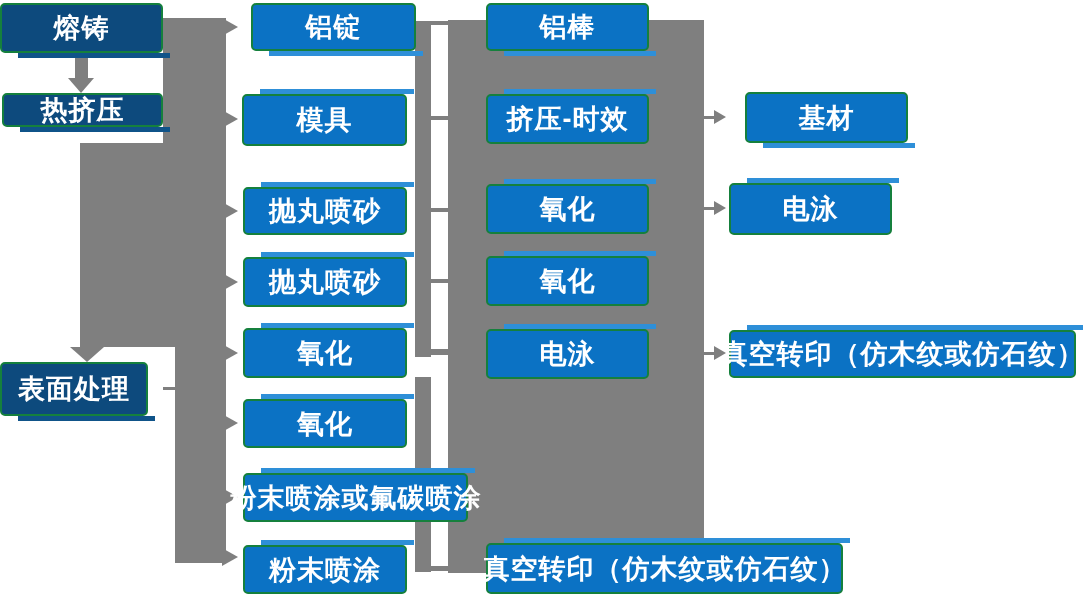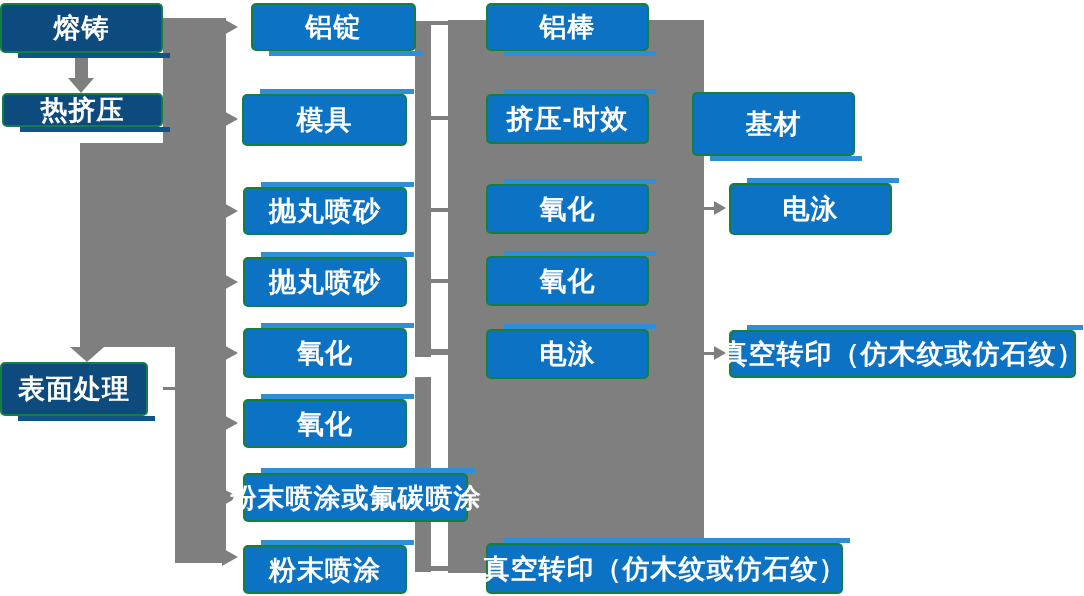--- a/index.html
+++ b/index.html
@@ -148,21 +148,21 @@
   <div class="node bright edge-t" style="left:486px;top:184px;width:163px;height:50px;">
       <span>氧化</span>
     </div>
   <div class="node bright edge-t" style="left:486px;top:256px;width:163px;height:50px;">
       <span>氧化</span>
     </div>
   <div class="node bright edge-t" style="left:486px;top:329px;width:163px;height:50px;">
       <span>电泳</span>
     </div>
 
-  <div class="node bright edge-b" style="left:692px;top:92px;width:163px;height:64px;">
+  <div class="node bright edge-b" style="left:745px;top:92px;width:163px;height:51px;">
       <span>基材</span>
     </div>
   <div class="node bright edge-t" style="left:729px;top:183px;width:163px;height:52px;">
       <span>电泳</span>
     </div>
   <div class="node bright edge-t" style="left:729px;top:330px;width:347px;height:48px;">
       <span>真空转印（仿木纹或仿石纹）</span>
     </div>
 
   <div class="node bright edge-t" style="left:486px;top:543px;width:357px;height:51px;">

